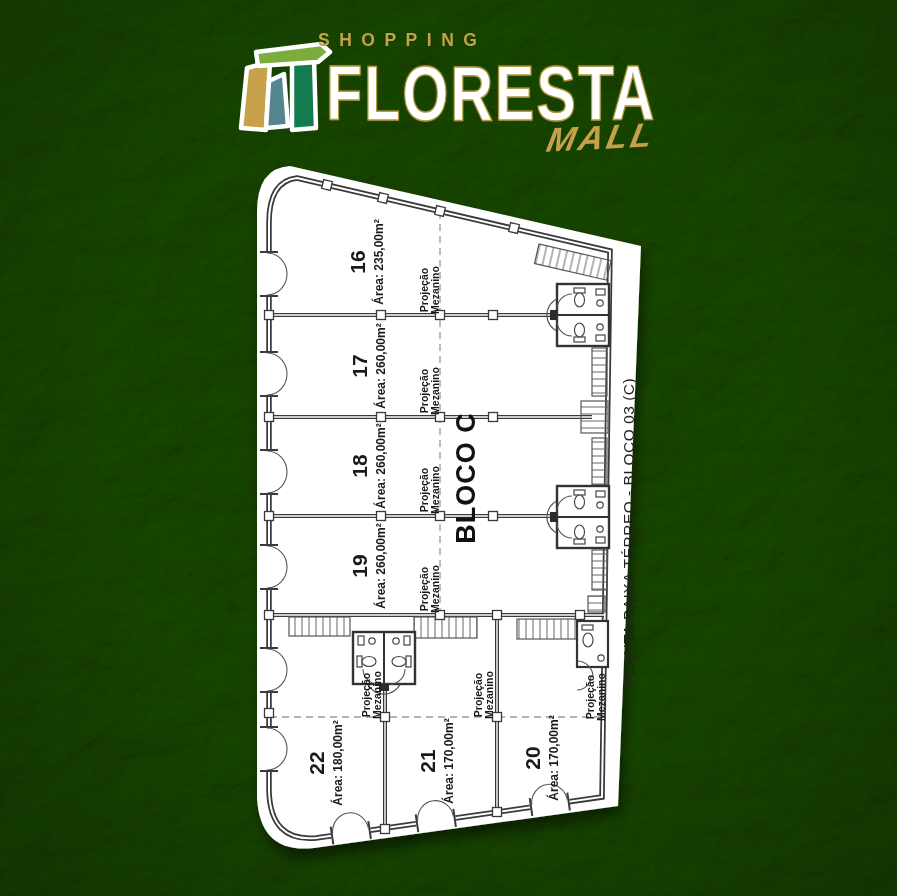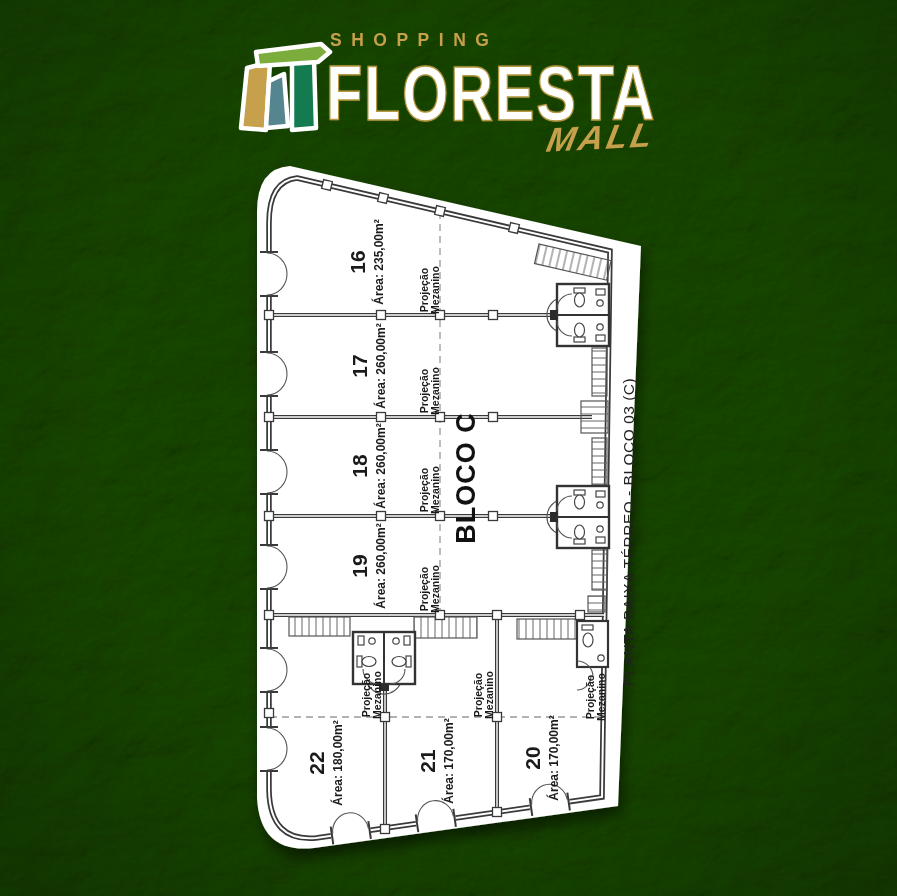--- a/index.html
+++ b/index.html
@@ -5,21 +5,21 @@
   html,body{margin:0;padding:0;background:#1d3a16;}
   .stage{position:relative;width:897px;height:896px;overflow:hidden;
          font-family:"Liberation Sans", sans-serif;}
   .stage svg{display:block;}
   .bg,.plansvg{position:absolute;left:0;top:0;}
   .vignette{position:absolute;inset:0;pointer-events:none;
     background:radial-gradient(ellipse at 50% 45%, rgba(0,0,0,0) 55%, rgba(0,0,0,0.22) 100%);}
   
   .logo{position:absolute;left:0;top:0;width:897px;height:180px;}
   .logo-icon{position:absolute;left:225px;top:36px;}
-  .shopping{position:absolute;left:330px;top:30px;font-size:17.5px;font-weight:600;
+  .shopping{position:absolute;left:318px;top:30px;font-size:17.5px;font-weight:600;
             letter-spacing:9.5px;color:#c6a04b;white-space:nowrap;}
   .floresta{position:absolute;left:326px;top:48px;font-size:66px;font-weight:bold;
             color:#ffffff;letter-spacing:2px;white-space:nowrap;
             transform:scale(0.9,1.18);transform-origin:left top;
             -webkit-text-stroke:1.2px #b5983f;text-shadow:0 0 2px rgba(181,152,63,.8);}
   .mall{position:absolute;left:548px;top:118px;font-size:34px;font-style:italic;
         font-weight:bold;color:#c6a04b;letter-spacing:3px;
         transform:skewX(-14deg) rotate(-3deg);}
   
   .wall{fill:none;stroke:#3a3a3a;stroke-width:5.5;}

